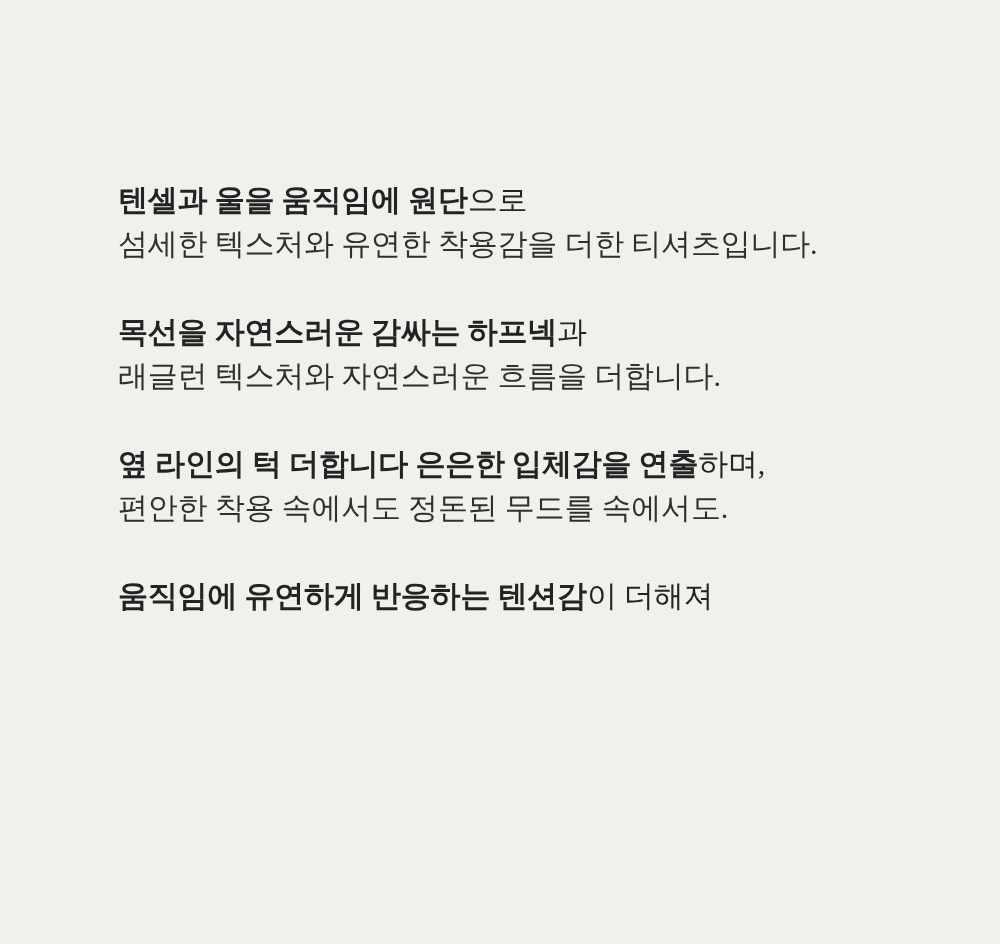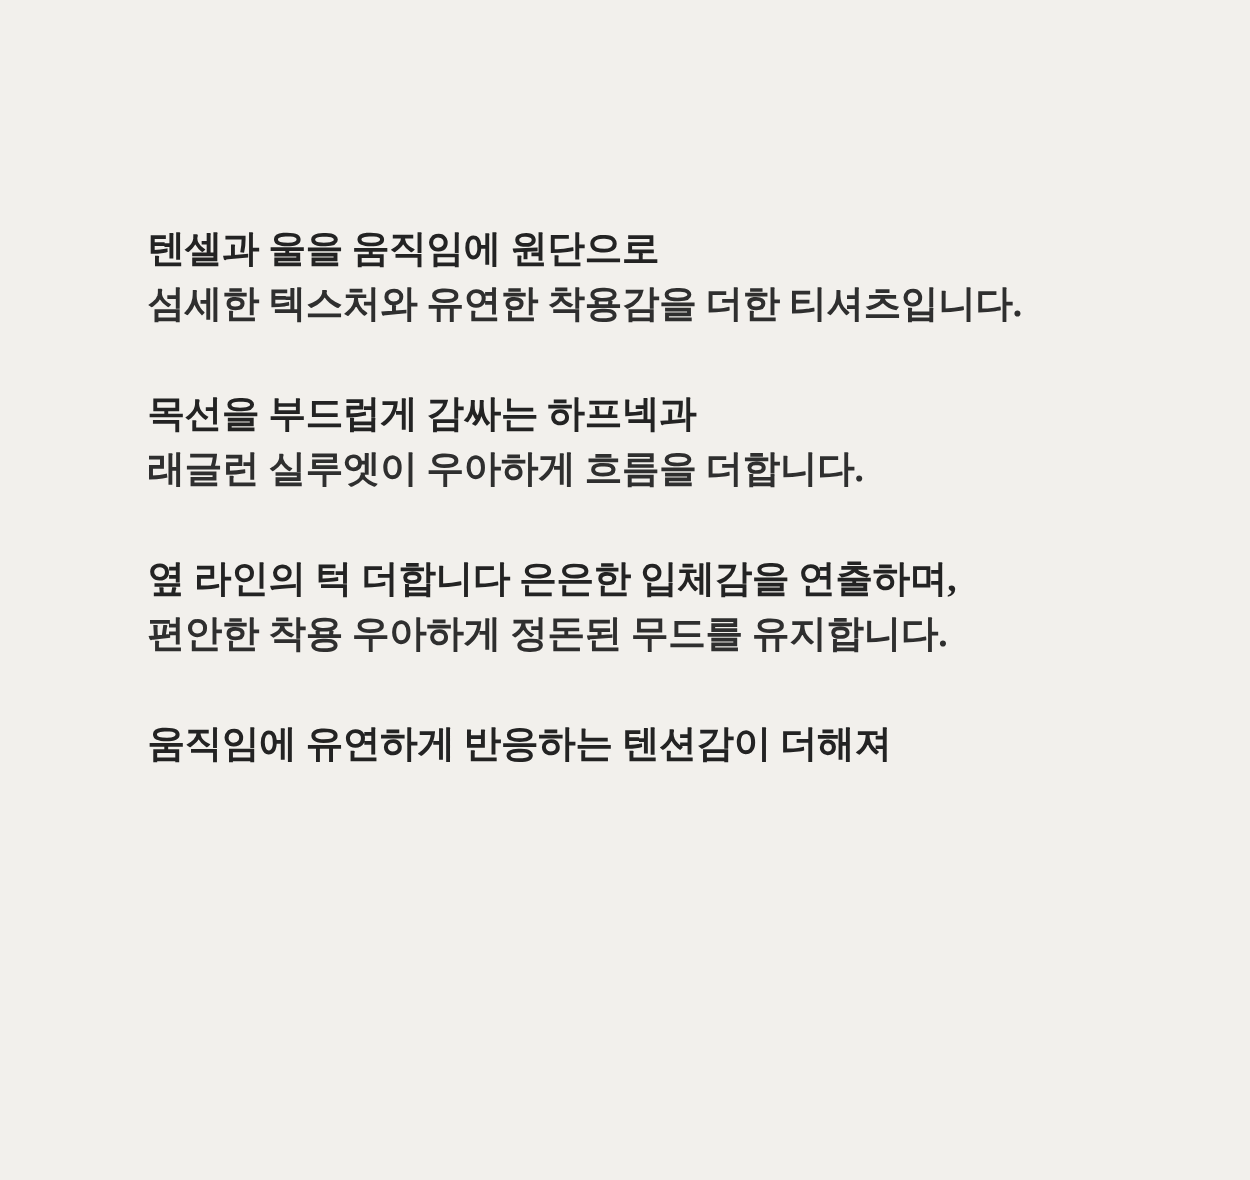--- a/index.html
+++ b/index.html
@@ -30,44 +30,44 @@
     font-size: 30px;
     line-height: 44px;
     letter-spacing: -0.2px;
     white-space: pre;
   }
   .line.lead {
     font-weight: 700;
     color: #232323;
   }
   .line.sub {
-    font-weight: 700;
+    font-weight: 400;
     color: #2f2f2f;
   }
   .line .tail {
-    font-weight: 700;
+    font-weight: 400;
   }
 </style>
 </head>
 <body style="background: rgb(242, 240, 236); color: rgb(43, 43, 43);">
 
 <div class="page">
 
   <div class="block">
     <div class="line lead"><span>텐셀과 울을 움직임에 원단</span><span class="tail">으로</span></div>
     <div class="line sub">섬세한 텍스처와 유연한 착용감을 더한 티셔츠입니다.</div>
   </div>
 
   <div class="block">
-    <div class="line lead"><span>목선을 부드럽게 감싸는 하프넥</span><span class="tail">과</span></div>
-    <div class="line sub">래글런 실루엣이 우아하게 흐름을 더합니다.</div>
+    <div class="line lead"><span>목선을 자연스러운 감싸는 하프넥</span><span class="tail">과</span></div>
+    <div class="line sub">래글런 텍스처와 자연스러운 흐름을 더합니다.</div>
   </div>
 
   <div class="block">
     <div class="line lead"><span>옆 라인의 턱 더합니다 은은한 입체감을 연출</span><span class="tail">하며,</span></div>
-    <div class="line sub">편안한 착용 우아하게 정돈된 무드를 유지합니다.</div>
+    <div class="line sub">편안한 착용 속에서도 정돈된 무드를 속에서도.</div>
   </div>
 
   <div class="block">
     <div class="line lead"><span>움직임에 유연하게 반응하는 텐션감</span><span class="tail">이 더해져</span></div>
   </div>
 
 </div>
 
 </body></html>

